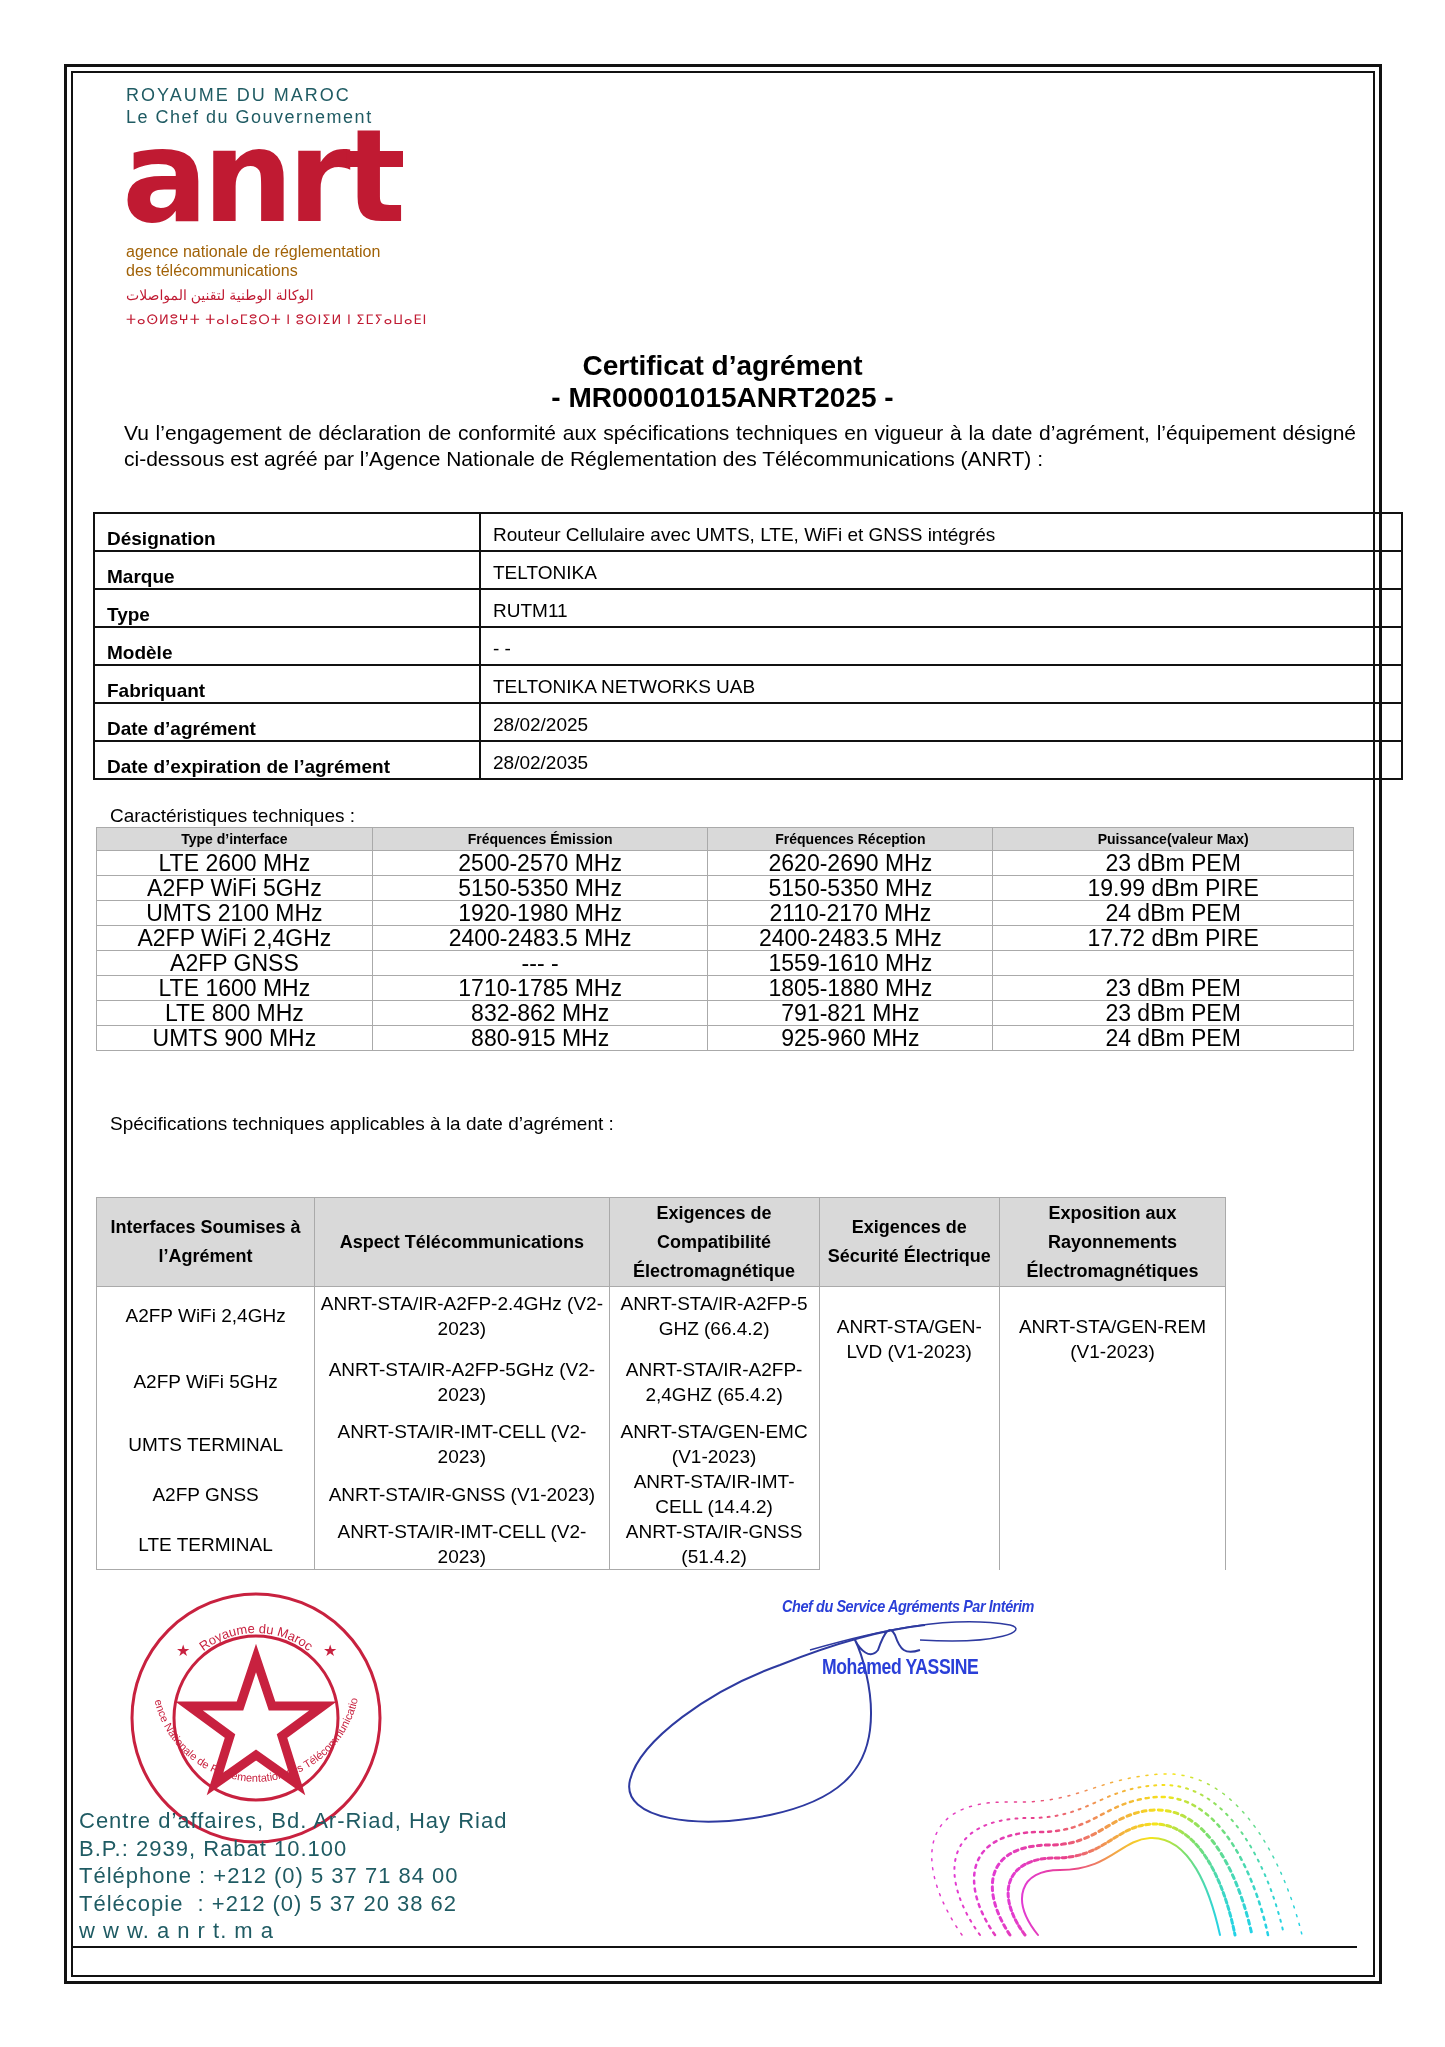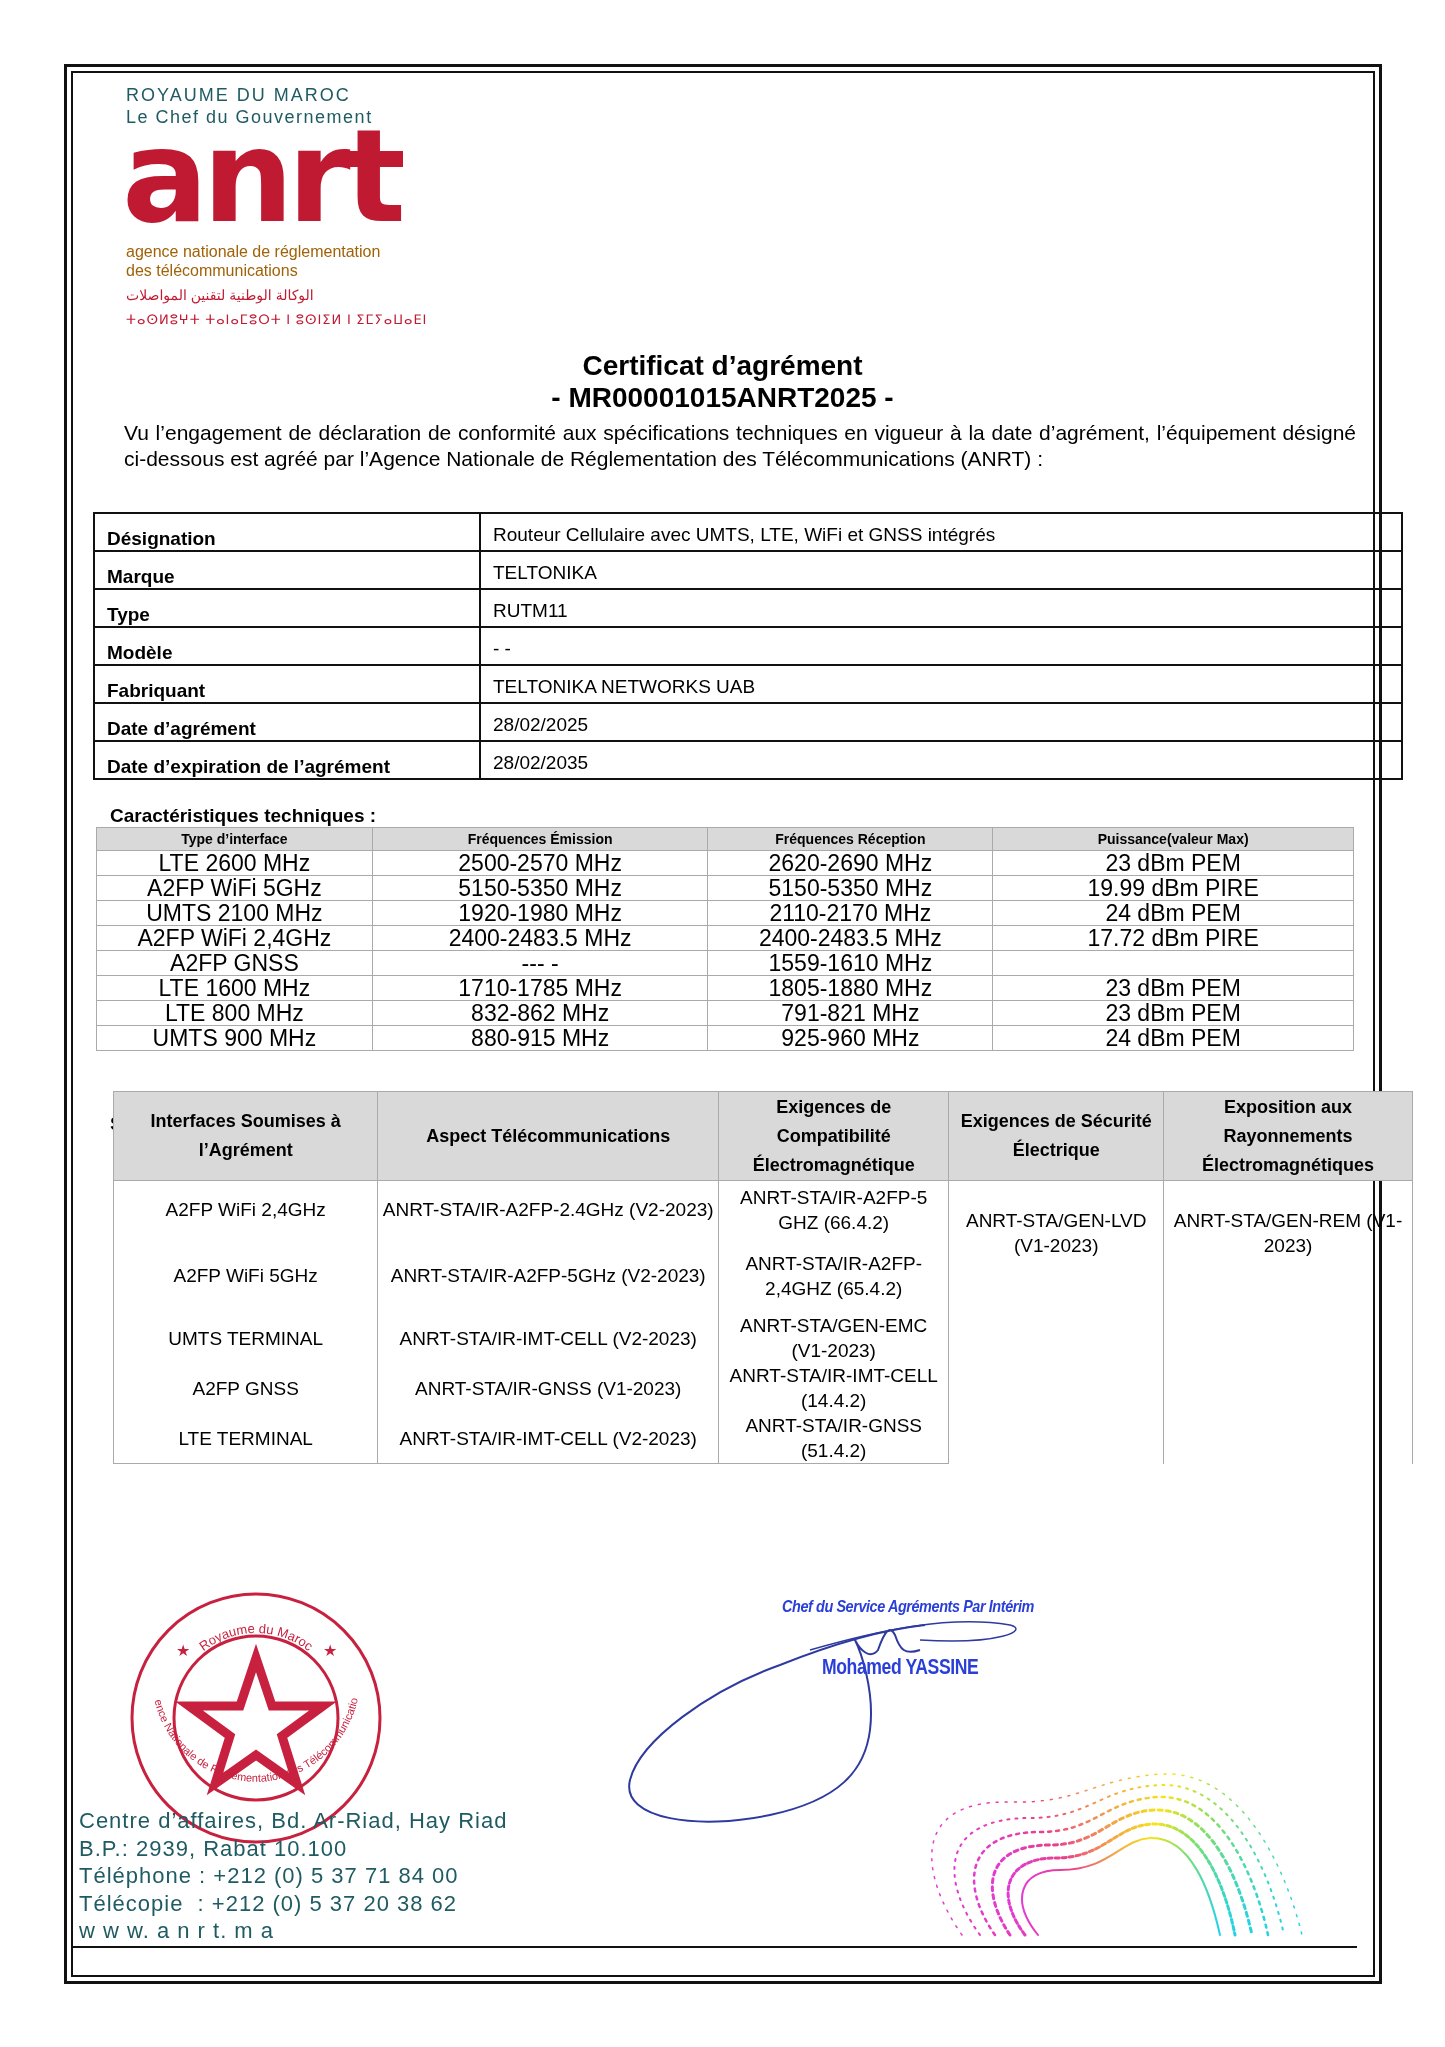--- a/index.html
+++ b/index.html
@@ -31,29 +31,29 @@
   .intro { position:absolute; left:124px; width:1232px; top:420px; font-size:21px; line-height:26px;
            text-align:justify; }
 
   
   table { border-collapse:collapse; }
   .t1 { position:absolute; left:93px; top:512px; width:1310px; }
   .t1 td { border:2px solid #111; height:26px; padding:0 12px; font-size:19px; vertical-align:bottom; }
   .t1 td.k { width:360px; font-weight:bold; padding-bottom:0; }
   .t1 td.v { vertical-align:top; padding-top:10px; }
 
-  .section { position:absolute; left:110px; font-weight:bold; font-size:19px; }
+  .section { position:absolute; left:110px; font-weight:normal; font-size:19px; }
 
   
   .t2 { position:absolute; left:96px; top:827px; width:1258px; }
   .t2 th, .t2 td { border:1px solid #aaaaaa; text-align:center; font-size:23px; height:24px; padding:0; line-height:24px; }
   .t2 th { background:#d9d9d9; font-weight:bold; font-size:14px; height:22px; line-height:22px; }
 
   
-  .t3 { position:absolute; left:96px; top:1091px; width:1300px;margin-left:17px; }
+  .t3 { position:absolute; left:96px; top:1197px; width:1130px; }
   .t3 th { background:#d9d9d9; border:1px solid #aaaaaa; font-weight:bold; font-size:18px; line-height:29px;
            height:88px; padding:0 4px; text-align:center; }
   .t3 td { border-left:1px solid #aaaaaa; border-right:1px solid #aaaaaa; text-align:center; font-size:19px;
            line-height:25px; padding:0 4px; vertical-align:middle; }
   .t3 tr.last td { border-bottom:1px solid #aaaaaa; }
   .t3 td.topalign { vertical-align:top; padding-top:27px; }
 
   
   .stamp { position:absolute; left:126px; top:1588px; width:260px; height:260px; }
   

